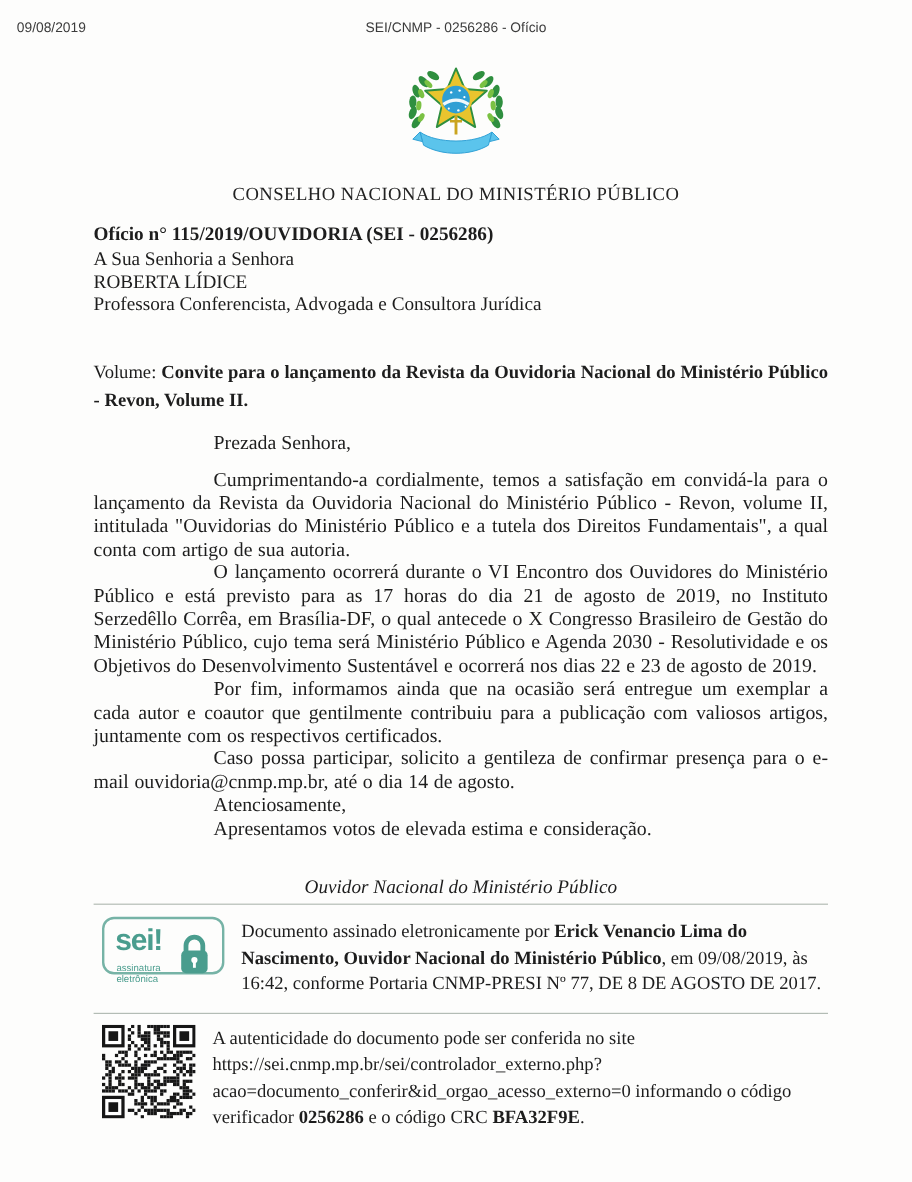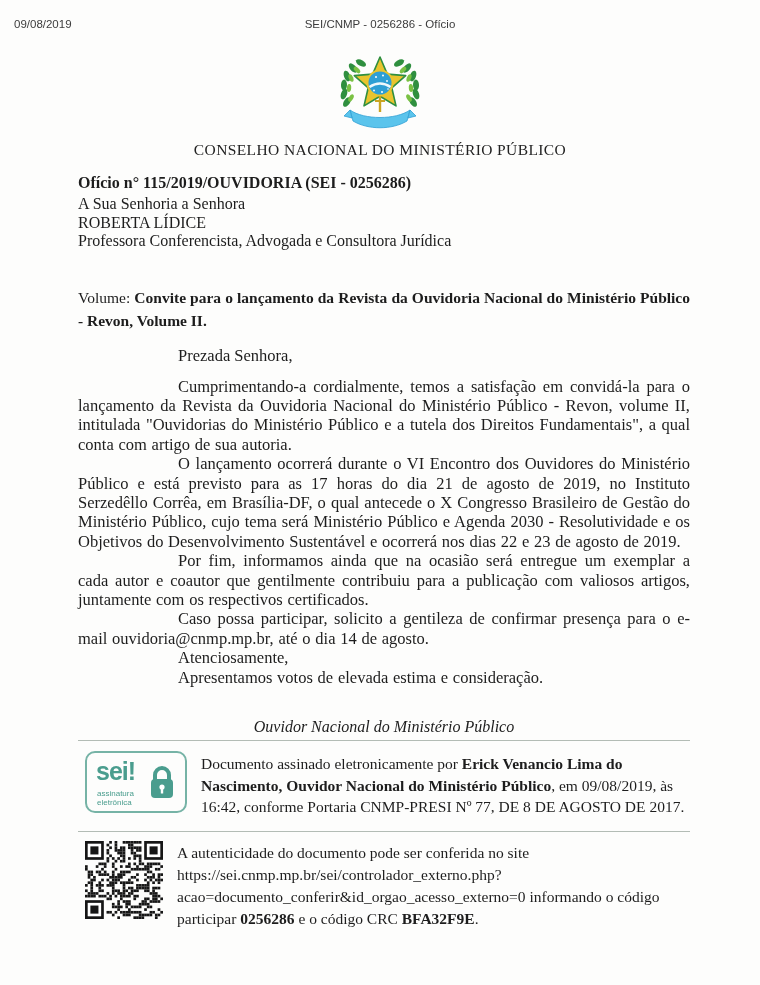--- a/index.html
+++ b/index.html
@@ -21,21 +21,21 @@
     font-family: "Liberation Sans", sans-serif;
     font-size: 11.5px;
     color: #3c3c3c;
   }
   .print-date { position: absolute; left: 14px; top: 0; }
   .print-title { position: absolute; left: 0; right: 0; top: 0; text-align: center; }
 
   
   .emblem-wrap { padding-top: 54px; text-align: center; }
   .org-name {
-    margin-top: 7px;
+    margin-top: 19px;
     text-align: center;
     font-size: 15.5px;
     letter-spacing: 0.4px;
     color: #222;
   }
 
   .content { margin: 0 70px 0 78px; }
 
   .reference { margin-top: 15px; font-weight: bold; font-size: 16px; }
   .place-date { margin-top: 2px; text-align: right; font-size: 16px; }
@@ -72,21 +72,21 @@
   .rule {
     height: 1px;
     background: #b3bcb5;
     margin-top: 4px;
   }
 
   
   .sei-row { display: flex; margin-top: 10px; align-items: flex-start; }
   .sei-stamp {
     position: relative;
-    width: 102px; height: 62px;
+    width: 102px; height: 48px;
     border: 2.5px solid #76b3a6;
     border-radius: 10px;
     flex: none;
     margin-left: 7px;
   }
   .sei-word {
     position: absolute; left: 9px; top: 4px;
     font-family: "Liberation Sans", sans-serif;
     font-weight: bold;
     font-size: 25px;
@@ -543,18 +543,18 @@
           <rect x="61.86" y="2.69" width="13.45" height="13.45" fill="#ffffff"></rect>
           <rect x="64.55" y="5.38" width="8.07" height="8.07" fill="#161616"></rect>
           <rect x="0.00" y="59.17" width="18.83" height="18.83" fill="#161616"></rect>
           <rect x="2.69" y="61.86" width="13.45" height="13.45" fill="#ffffff"></rect>
           <rect x="5.38" y="64.55" width="8.07" height="8.07" fill="#161616"></rect>
         </svg>
       <div class="qr-text">
         <div>A autenticidade do documento pode ser conferida no site</div>
         <div>https://sei.cnmp.mp.br/sei/controlador_externo.php?</div>
         <div>acao=documento_conferir&amp;id_orgao_acesso_externo=0 informando o código</div>
-        <div><span>participar </span><b>0256286</b><span> e o código CRC </span><b>BFA32F9E</b><span>.</span></div>
+        <div><span>verificador </span><b>0256286</b><span> e o código CRC </span><b>BFA32F9E</b><span>.</span></div>
       </div>
     </div>
 
   </div>
 </div>
 
 </body></html>

